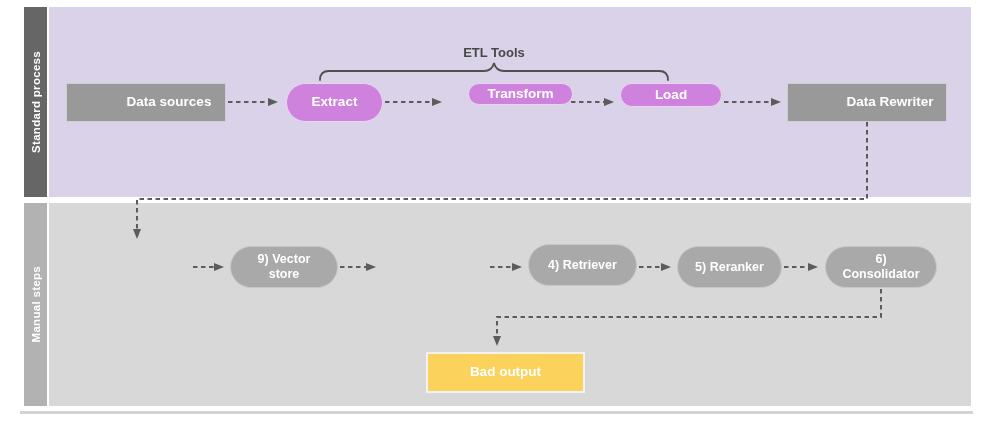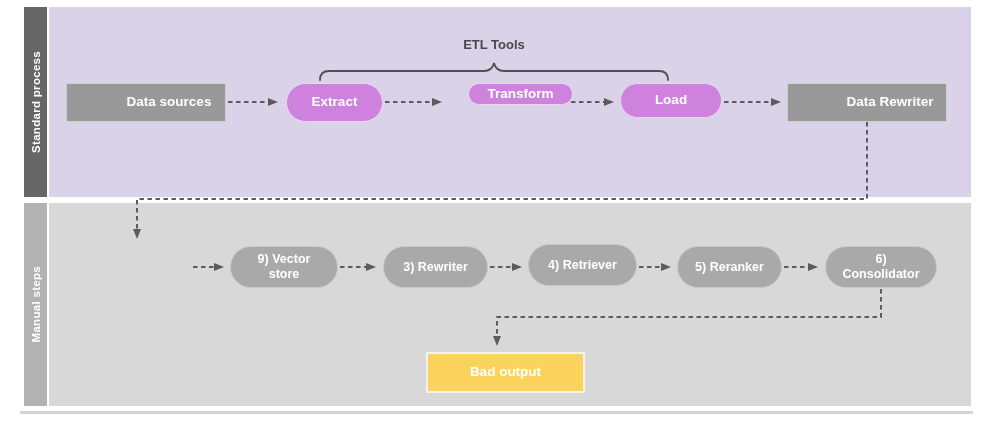--- a/index.html
+++ b/index.html
@@ -32,34 +32,34 @@
     background:var(--purple-pill,#ce82dd); border:1.5px solid #ecd4f1;
     border-radius:20px; font-size:13.5px;
   }
   .pill-gray {
     background:var(--gray-pill,#a9a9a9); border:1.5px solid #c8c8c8;
     border-radius:21px; font-size:12.5px;
   }
   #node-data-sources { left:66px;  top:83px; width:160px; height:39px; }
   #node-extract      { left:286px; top:83px; width:97px;  height:39px;text-align:right; }
   #node-transform    { left:468px; top:83px; width:105px; height:22px; }
-  #node-load         { left:620px; top:83px; width:102px; height:35px; }
+  #node-load         { left:620px; top:83px; width:102px; height:24px; }
   #node-warehouse    { left:787px; top:83px; width:160px; height:39px; }
   #node-chunker      { left:85px;  top:246px; width:106px; height:42px; }
   #node-vector-store { left:230px; top:246px; width:108px; height:42px; }
   #node-rewriter     { left:383px; top:246px; width:105px; height:42px; }
   #node-retriever    { left:528px; top:244px; width:109px; height:42px; }
   #node-reranker     { left:677px; top:246px; width:105px; height:42px; }
   #node-consolidator { left:825px; top:246px; width:112px; height:42px; }
   #node-bad-output {
     left:426px; top:352px; width:159px; height:41px;
     background:var(--yellow-node,#fbd25c); border:2px solid #f2f2f2; font-size:13.5px;
   }
   #etl-tools-label {
-    position:absolute; left:444px; top:37px; width:100px; text-align:center;
+    position:absolute; left:444px; top:45px; width:100px; text-align:center;
     font-size:13px; font-weight:bold; color:var(--annotation-text,#484848);
   }
   #connector-layer { position:absolute; left:0; top:0; pointer-events:none; }
   #bottom-divider {
     position:absolute; left:20px; top:411px; width:953px; height:3px; background:#d3d3d3;
   }
   .conn { fill:none; stroke:var(--connector,#5c5c5c); stroke-width:2; stroke-dasharray:4.5 3.5; }
   .brace { fill:none; stroke:#4f4f4f; stroke-width:1.8; stroke-linecap:round; }
 </style>
 </head>
@@ -100,21 +100,20 @@
   </svg>
 
   <div id="node-data-sources" class="node rect-gray">Data sources</div>
   <div id="node-extract" class="node pill-purple">Extract</div>
   <div id="node-transform" class="node pill-purple">Transform</div>
   <div id="node-load" class="node pill-purple">Load</div>
   <div id="node-warehouse" class="node rect-gray">Data Rewriter</div>
 
   <div id="node-vector-store" class="node pill-gray">9) Vector
 store</div>
-  <div id="node-rewriter" class="node pill-gray">3) Rewriter</div>
   <div id="node-retriever" class="node pill-gray">4) Retriever</div>
   <div id="node-reranker" class="node pill-gray">5) Reranker</div>
   <div id="node-consolidator" class="node pill-gray">6)
 Consolidator</div>
 
   <div id="node-bad-output" class="node">Bad output</div>
 
   <div id="bottom-divider"></div>
 </div>
 

